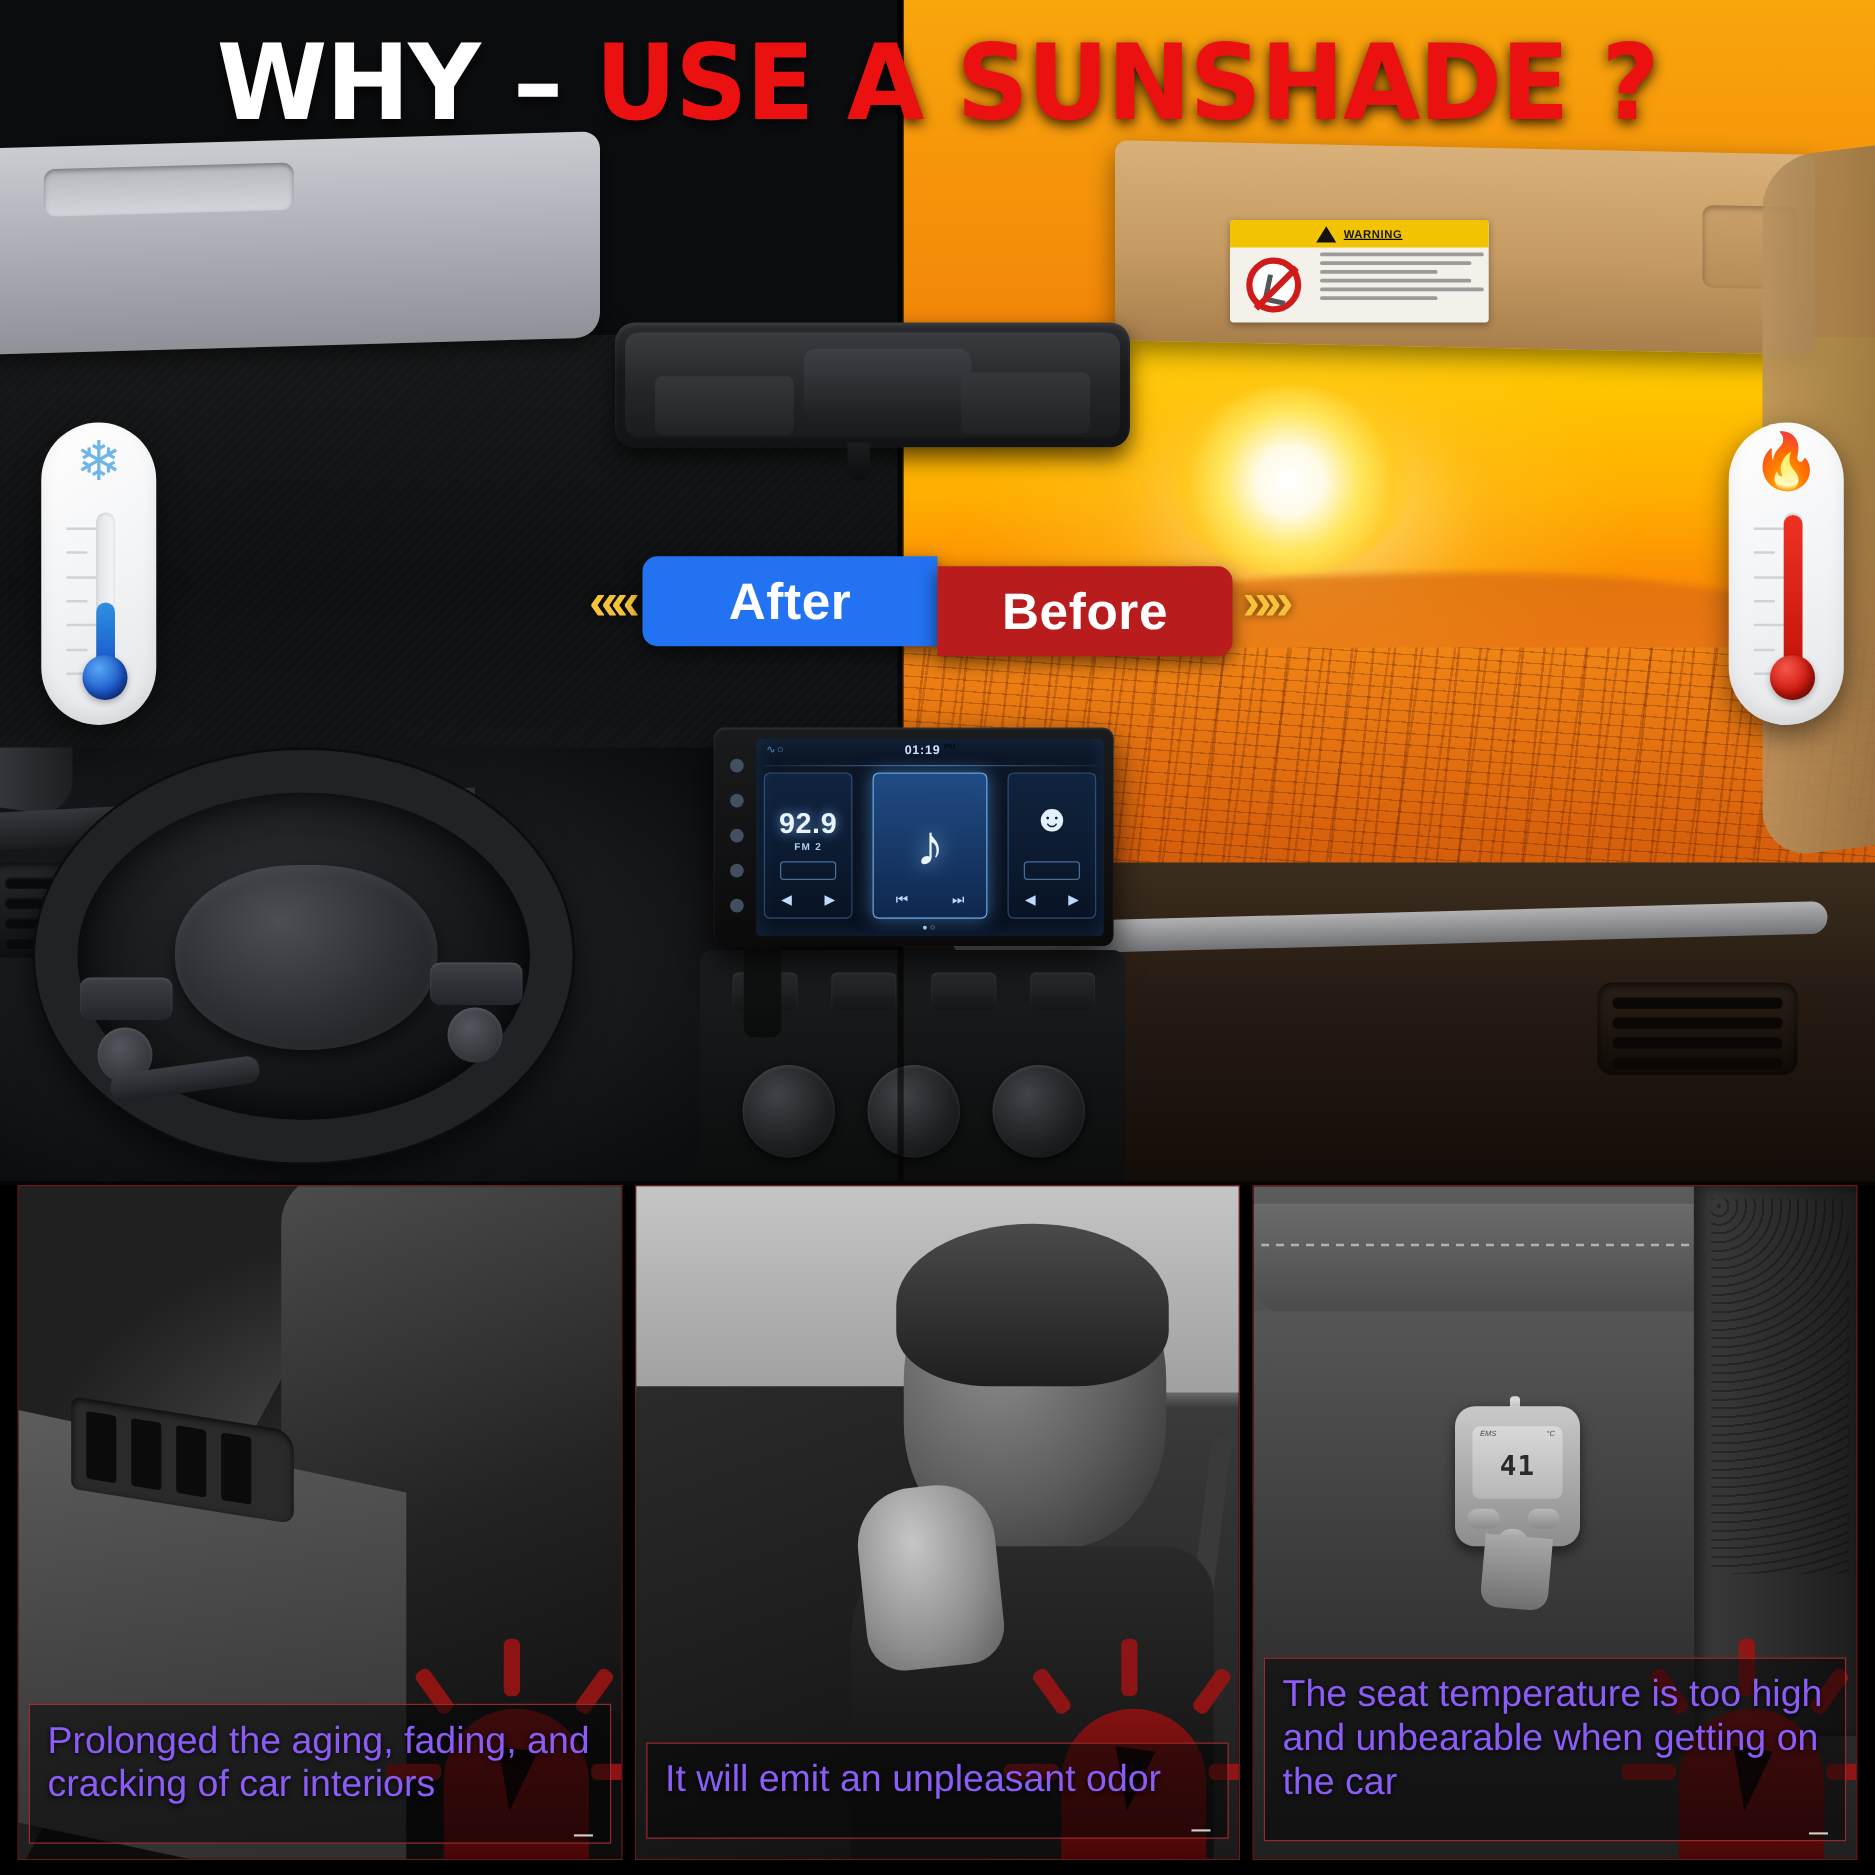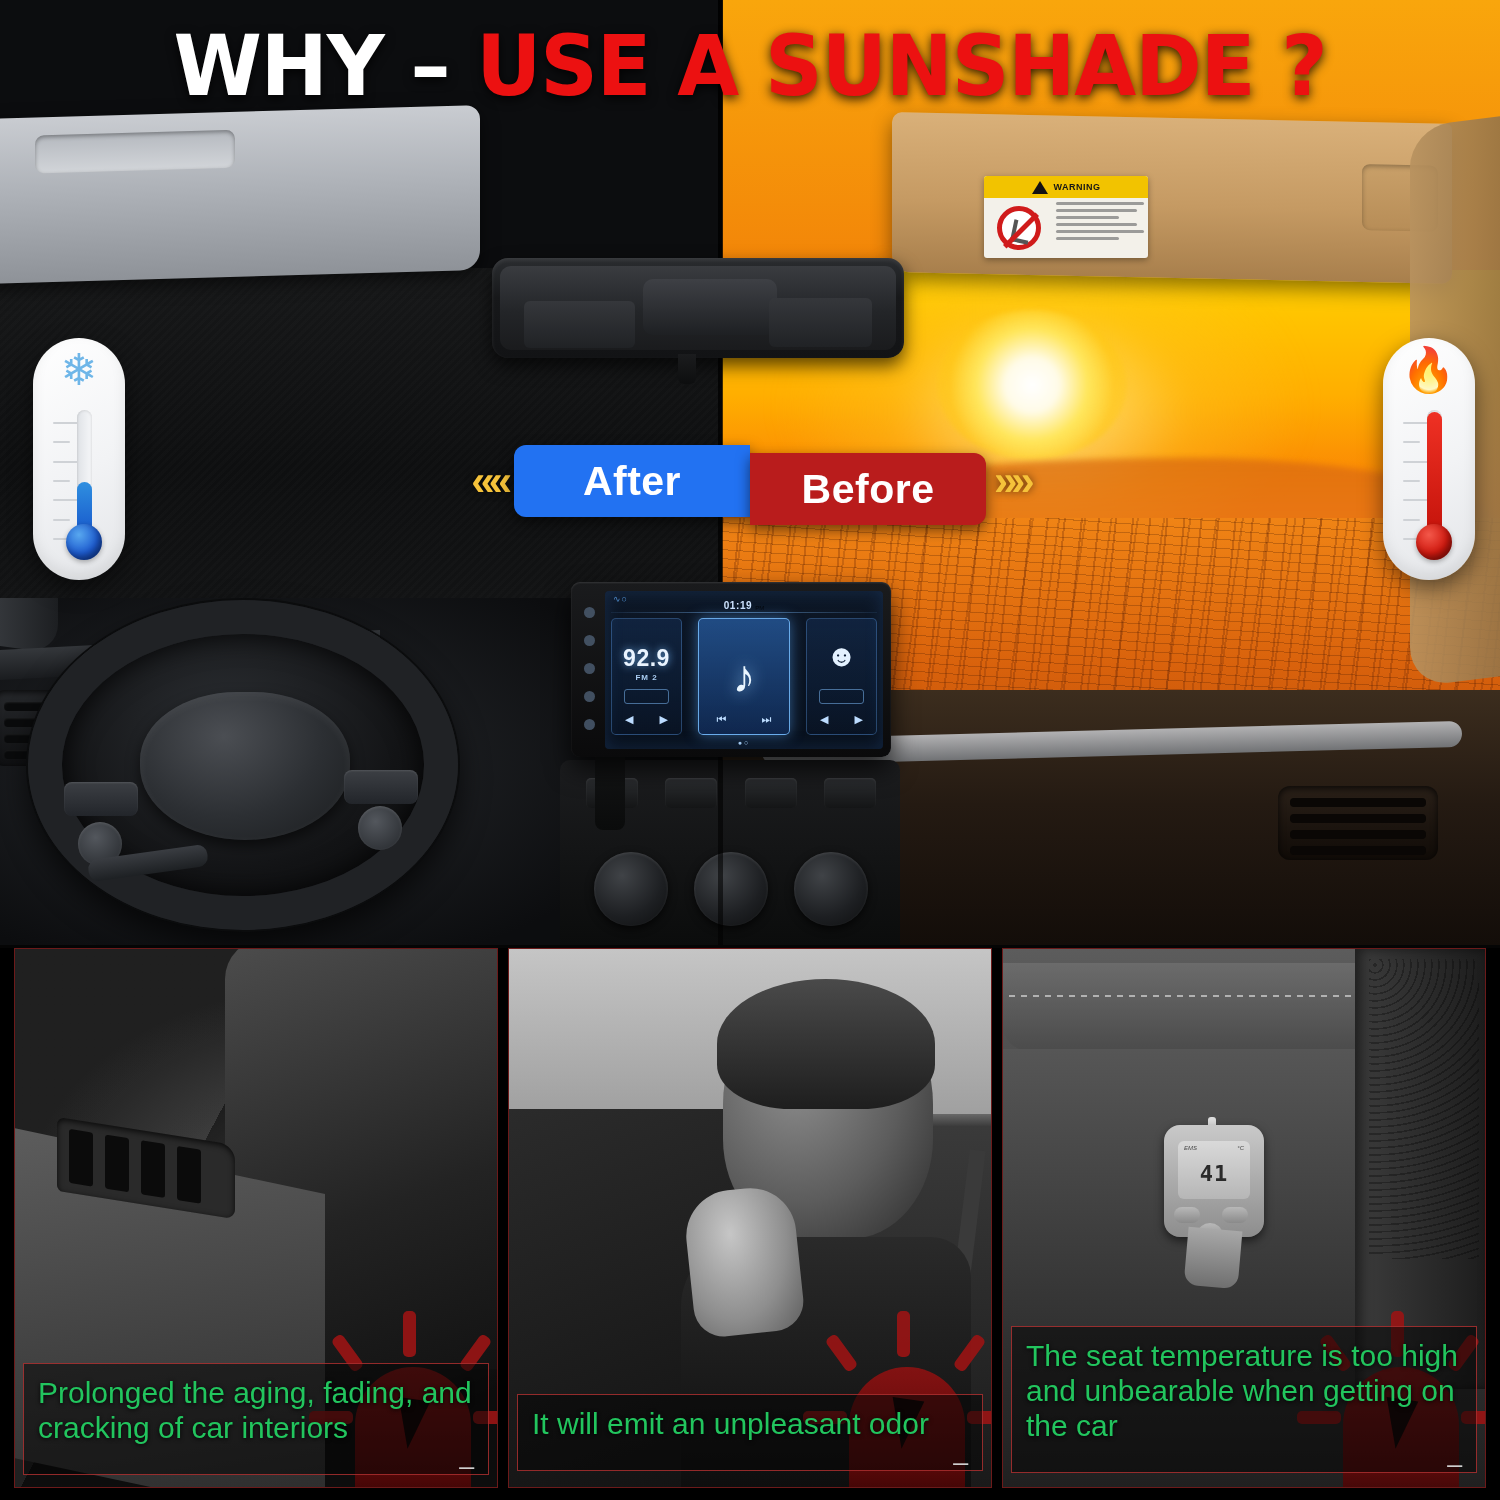--- a/index.html
+++ b/index.html
@@ -63,23 +63,23 @@
   
   .half-right{ position:absolute; left:722px; top:0; width:778px; height:945px; overflow:hidden;
      background:linear-gradient(180deg,#f9a60c 0%,#f07a07 38%,#d8550a 60%,#8f3a0b 100%); }
   
   .r-visor{ position:absolute; left:170px; top:118px; width:560px; height:160px;
      background:linear-gradient(180deg,#d9b079 0%,#c59a63 55%,#a87f4c 100%);
      border-radius:10px 6px 10px 18px; box-shadow:0 8px 20px rgba(0,0,0,.45); transform:skewY(1.2deg); }
   .r-visor-inset{ position:absolute; left:470px; top:42px; width:76px; height:66px;
      background:linear-gradient(180deg,#c9a069,#b78d57); border-radius:8px;
      box-shadow:inset 0 2px 5px rgba(0,0,0,.3); }
-  .warn-label{ position:absolute; left:262px; top:176px; width:164px; height:82px;
+  .warn-label{ position:absolute; left:262px; top:176px; width:207px; height:82px;
      background:#f3f1ea; border-radius:3px; overflow:hidden; box-shadow:0 2px 6px rgba(0,0,0,.35);
-     font-size:7px; }
+     font-size:7px;text-decoration:underline; }
   .warn-top{ height:22px; background:#f2c300; display:flex; align-items:center; justify-content:center;
      gap:6px; }
   .warn-tri{ width:0;height:0;border-left:8px solid transparent;border-right:8px solid transparent;
      border-bottom:13px solid #121212; position:relative; }
   .warn-word{ font-weight:bold; font-size:9px; color:#161616; letter-spacing:.5px; }
   .warn-body{ display:flex; height:60px; }
   .warn-pic{ width:70px; display:flex; align-items:center; justify-content:center; }
   .no-sym{ width:44px;height:44px;border-radius:50%;border:5px solid #d01b1b; position:relative;
      background:#fff; }
   .no-sym::after{ content:""; position:absolute; left:-4px; top:17px; width:46px; height:5px;
@@ -147,21 +147,21 @@
      box-shadow:0 12px 26px rgba(0,0,0,.75), inset 0 1px 2px rgba(255,255,255,.12);
      padding:9px 8px 8px 34px; }
   .hu-side{ position:absolute; left:8px; top:16px; width:20px; height:140px;
      display:flex; flex-direction:column; align-items:center; justify-content:space-around; }
   .hu-side b{ display:block; width:11px; height:11px; border-radius:50%;
      background:#4a5a6e; opacity:.85; }
   .hu-screen{ position:relative; width:100%; height:100%; border-radius:4px;
      background:linear-gradient(180deg,#0d1726 0%,#0a1422 60%,#08101c 100%); overflow:hidden;
      box-shadow:inset 0 0 18px rgba(60,120,200,.22); }
   .hu-top{ position:absolute; left:0; top:4px; width:100%; height:16px; display:flex;
-     align-items:flex-end; justify-content:center; }
+     align-items:flex-start; justify-content:center; }
   .hu-time{ color:#cfe4ff; font-size:10px; letter-spacing:.6px; font-weight:bold; }
   .hu-ampm{ font-size:6px; margin-left:3px; opacity:.85; }
   .hu-bt{ position:absolute; left:8px; top:3px; color:#4e8ccd; font-size:9px; letter-spacing:1px; }
   .hu-line{ position:absolute; left:6px; right:6px; top:21px; height:1px;
      background:linear-gradient(90deg,rgba(90,150,220,.1),rgba(120,180,240,.55),rgba(90,150,220,.1)); }
   .hu-cards{ position:absolute; left:6px; right:6px; top:27px; bottom:14px; display:flex; gap:16px; }
   .hu-card{ flex:1; border:1px solid rgba(90,150,220,.38); border-radius:5px; position:relative;
      background:linear-gradient(180deg,rgba(30,70,130,.28),rgba(12,30,60,.2)); }
   .hu-card.mid{ flex:0 0 92px; border-color:rgba(120,190,255,.85);
      background:linear-gradient(180deg,rgba(50,120,210,.55),rgba(25,70,145,.42));
@@ -332,21 +332,21 @@
   .burst .r1{ left:100px; top:4px; width:13px; height:46px; }
   .burst .r2{ left:38px; top:26px; width:13px; height:40px; transform:rotate(-36deg); }
   .burst .r3{ left:166px; top:26px; width:13px; height:40px; transform:rotate(36deg); }
   .burst .r4{ left:6px; top:104px; width:44px; height:13px; }
   .burst .r5{ left:170px; top:104px; width:44px; height:13px; }
 
   
   .cap{ position:absolute; left:8px; right:8px; bottom:10px; z-index:4;
      border:1px solid rgba(205,55,55,.7); background:rgba(5,5,5,.55);
      padding:12px 14px 14px 14px; }
-  .cap p{ color:#22c55e; font-size:30px; line-height:1.16; font-weight:normal;
+  .cap p{ color:#8b5cf6; font-size:30px; line-height:1.16; font-weight:normal;
      text-shadow:0 1px 4px rgba(0,0,0,.9); }
   .cap .dash{ display:block; text-align:right; color:#cfcfcf; font-size:26px; line-height:.4;
      margin-top:4px; }
   .card.c1 .cap{ bottom:12px; } .card.c2 .cap{ bottom:16px; } .card.c3 .cap{ bottom:14px; }
 </style>
 </head>
 <body>
 
 <div id="page">
 

